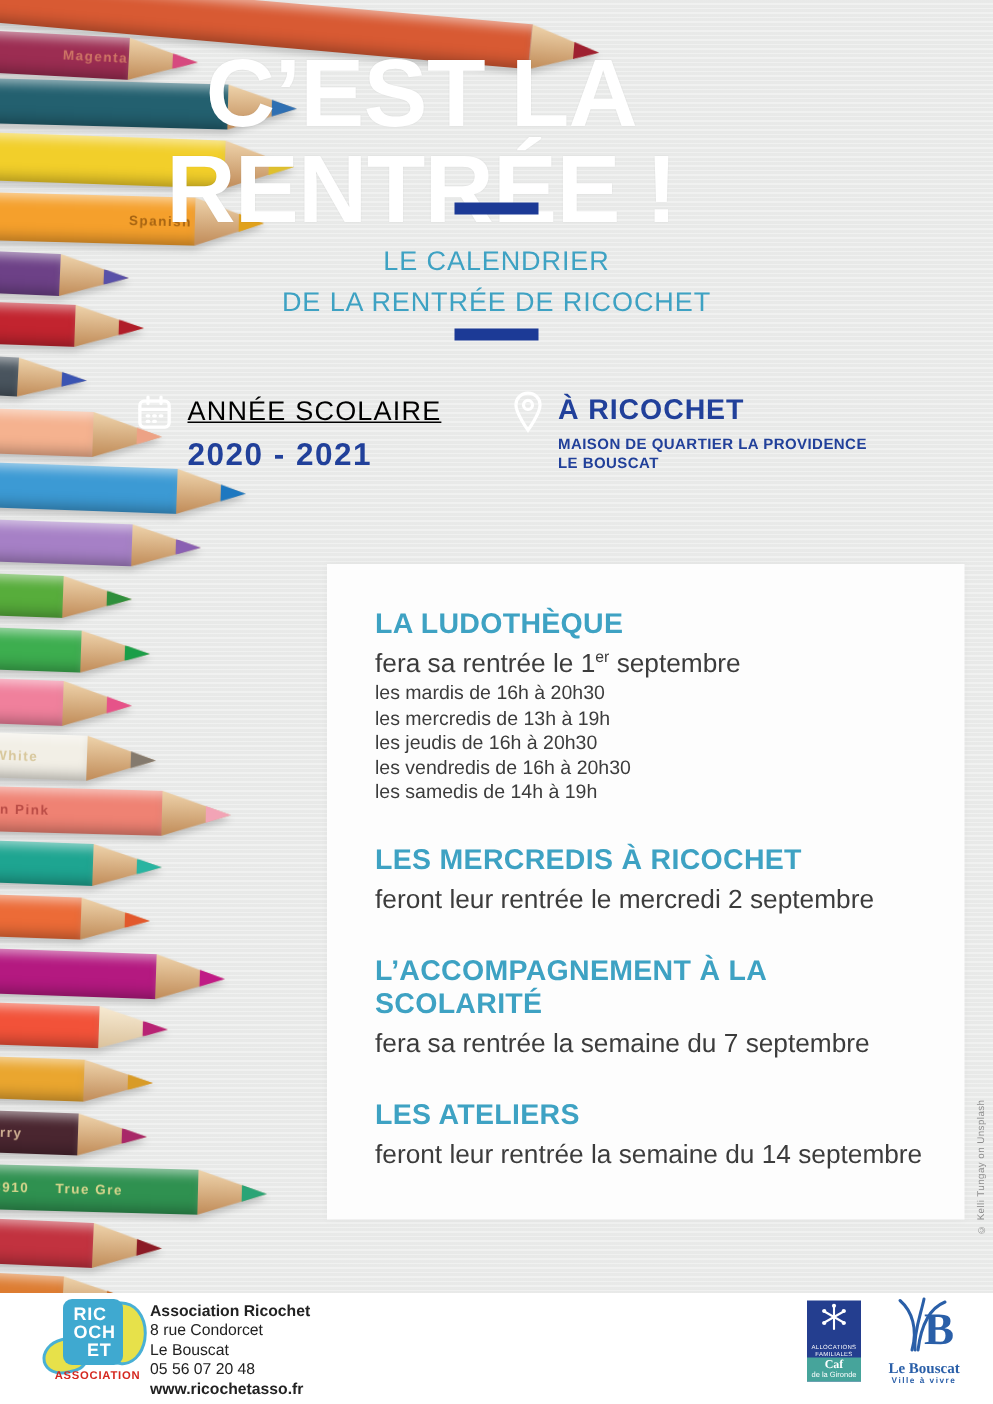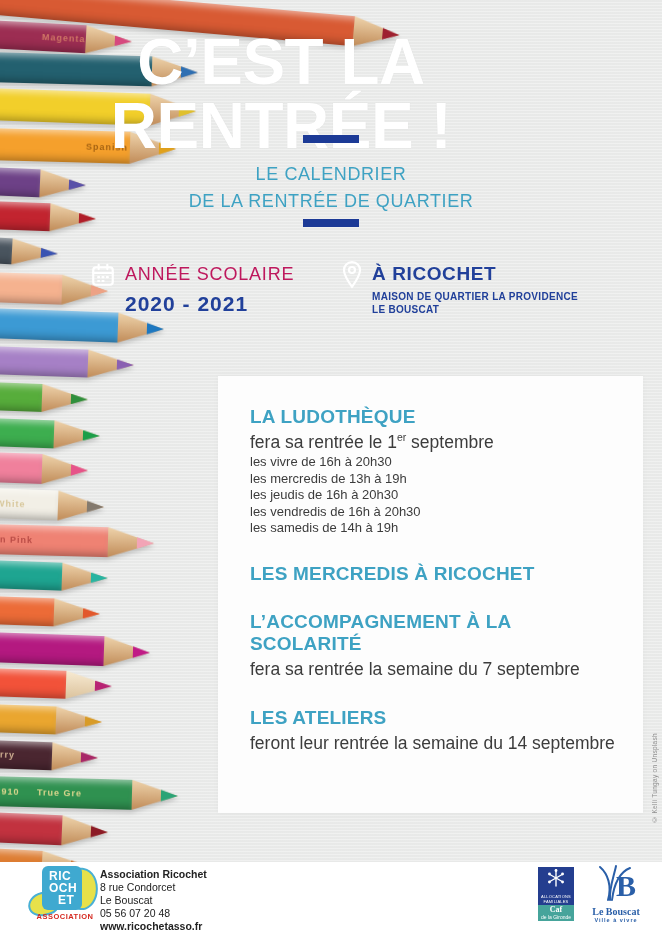--- a/index.html
+++ b/index.html
@@ -26,21 +26,21 @@
          font-size:64px;font-weight:bold;letter-spacing:-0.5px;color:#ffffff;line-height:1;
          text-shadow:0 0 1px rgba(0,0,0,.10);}
   .divider{position:absolute;z-index:2;left:303px;width:56px;height:8px;background:#1c3a96;}
   .d1{top:135px;}  .d2{top:219px;}
   .subtitle{position:absolute;z-index:2;left:0;top:161px;width:662px;text-align:center;
             color:#3ea2c3;font-size:18px;letter-spacing:.6px;line-height:27px;}
   
   .info-icon{position:absolute;z-index:2;}
   .cal-icon{left:90px;top:262px;}
   .pin-icon{left:339px;top:260px;}
-  .year-label{position:absolute;z-index:2;left:125px;top:264px;font-size:18px;letter-spacing:.8px;color:#be185d;}
+  .year-label{position:absolute;z-index:2;left:125px;top:264px;font-size:18px;letter-spacing:.8px;color:#000000;text-decoration:underline;}
   .year-value{position:absolute;z-index:2;left:125px;top:292px;font-size:21px;font-weight:bold;letter-spacing:1px;color:#21409a;}
   .place-title{position:absolute;z-index:2;left:372px;top:263px;font-size:19px;font-weight:bold;letter-spacing:.6px;color:#21409a;}
   .place-sub{position:absolute;z-index:2;left:372px;font-size:10px;font-weight:bold;letter-spacing:.3px;color:#21409a;}
   .ps1{top:291px;} .ps2{top:304px;}
   
   .card{position:absolute;z-index:2;left:218px;top:376px;width:425px;height:437px;background:#fdfdfd;
         box-sizing:border-box;padding:30px 26px 0 32px;box-shadow:0 0 6px rgba(0,0,0,.03);}
   .sec{margin-bottom:26px;}
   .sec-h{font-size:19px;font-weight:bold;color:#3ea2c3;letter-spacing:.2px;line-height:22px;}
   .sec-line{font-size:17.5px;color:#3c3c3c;line-height:24px;margin-top:2px;}
@@ -273,21 +273,21 @@
         </div>
       </div>
     </div>
 
   <h1 class="title">C’EST LA RENTRÉE !</h1>
 
   <div class="divider d1"></div>
 
   <div class="subtitle">
     <div>LE CALENDRIER</div>
-    <div>DE LA RENTRÉE DE QUARTIER</div>
+    <div>DE LA RENTRÉE DE RICOCHET</div>
   </div>
 
   <div class="divider d2"></div>
 
   <span class="info-icon cal-icon">
     <svg width="26" height="26" viewBox="0 0 24 24" fill="none" stroke="#ffffff" stroke-width="2" stroke-linecap="round">
       <rect x="3" y="5" width="18" height="16" rx="2.5"></rect>
       <line x1="3" y1="10" x2="21" y2="10"></line>
       <line x1="8" y1="2.5" x2="8" y2="6.5"></line>
       <line x1="16" y1="2.5" x2="16" y2="6.5"></line>
@@ -309,29 +309,30 @@
   </span>
   <div class="place-title">À RICOCHET</div>
   <div class="place-sub ps1">MAISON DE QUARTIER LA PROVIDENCE</div>
   <div class="place-sub ps2">LE BOUSCAT</div>
 
   <section class="card">
     <div class="sec">
       <div class="sec-h">LA LUDOTHÈQUE</div>
       <div class="sec-line"><span>fera sa rentrée le 1</span><sup>er</sup><span> septembre</span></div>
       <div class="sched">
-          <div class="sched-line">les vivre de 16h à 20h30</div>
+          <div class="sched-line">les mardis de 16h à 20h30</div>
           <div class="sched-line">les mercredis de 13h à 19h</div>
           <div class="sched-line">les jeudis de 16h à 20h30</div>
           <div class="sched-line">les vendredis de 16h à 20h30</div>
           <div class="sched-line">les samedis de 14h à 19h</div>
         </div>
     </div>
     <div class="sec">
       <div class="sec-h">LES MERCREDIS À RICOCHET</div>
+      <div class="sec-line">feront leur rentrée le mercredi 2 septembre</div>
     </div>
     <div class="sec">
       <div class="sec-h">L’ACCOMPAGNEMENT À LA SCOLARITÉ</div>
       <div class="sec-line">fera sa rentrée la semaine du 7 septembre</div>
     </div>
     <div class="sec">
       <div class="sec-h">LES ATELIERS</div>
       <div class="sec-line">feront leur rentrée la semaine du 14 septembre</div>
     </div>
   </section>

